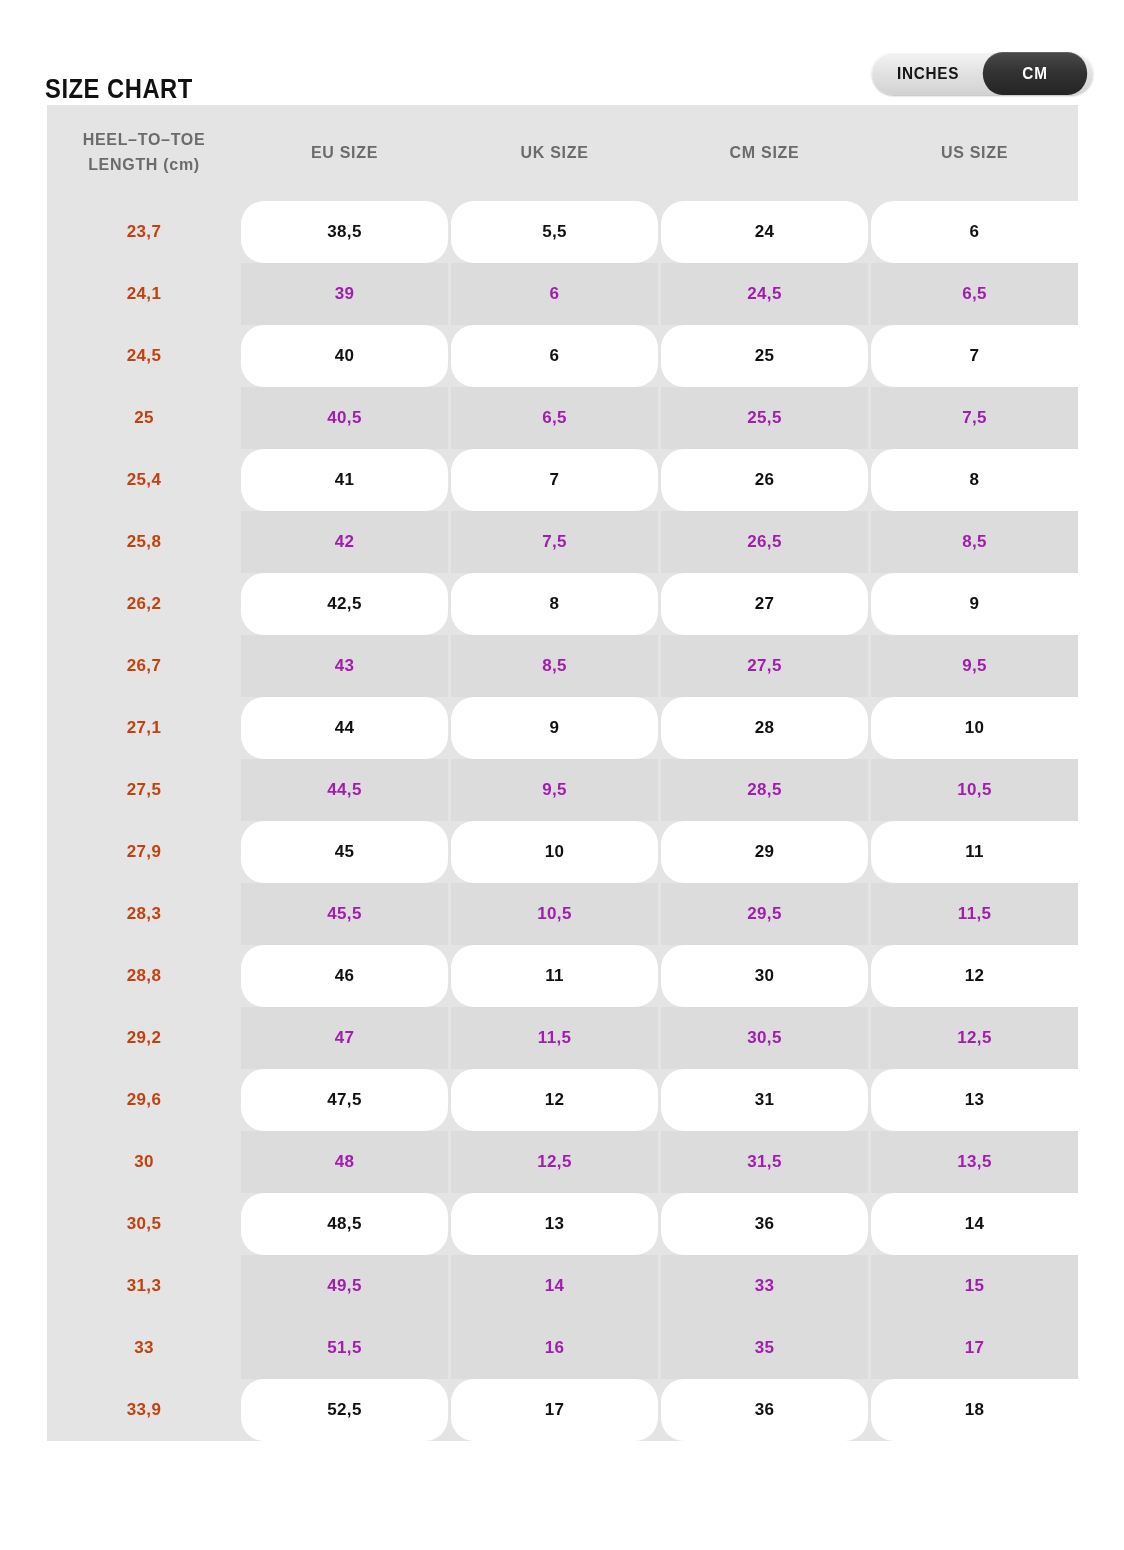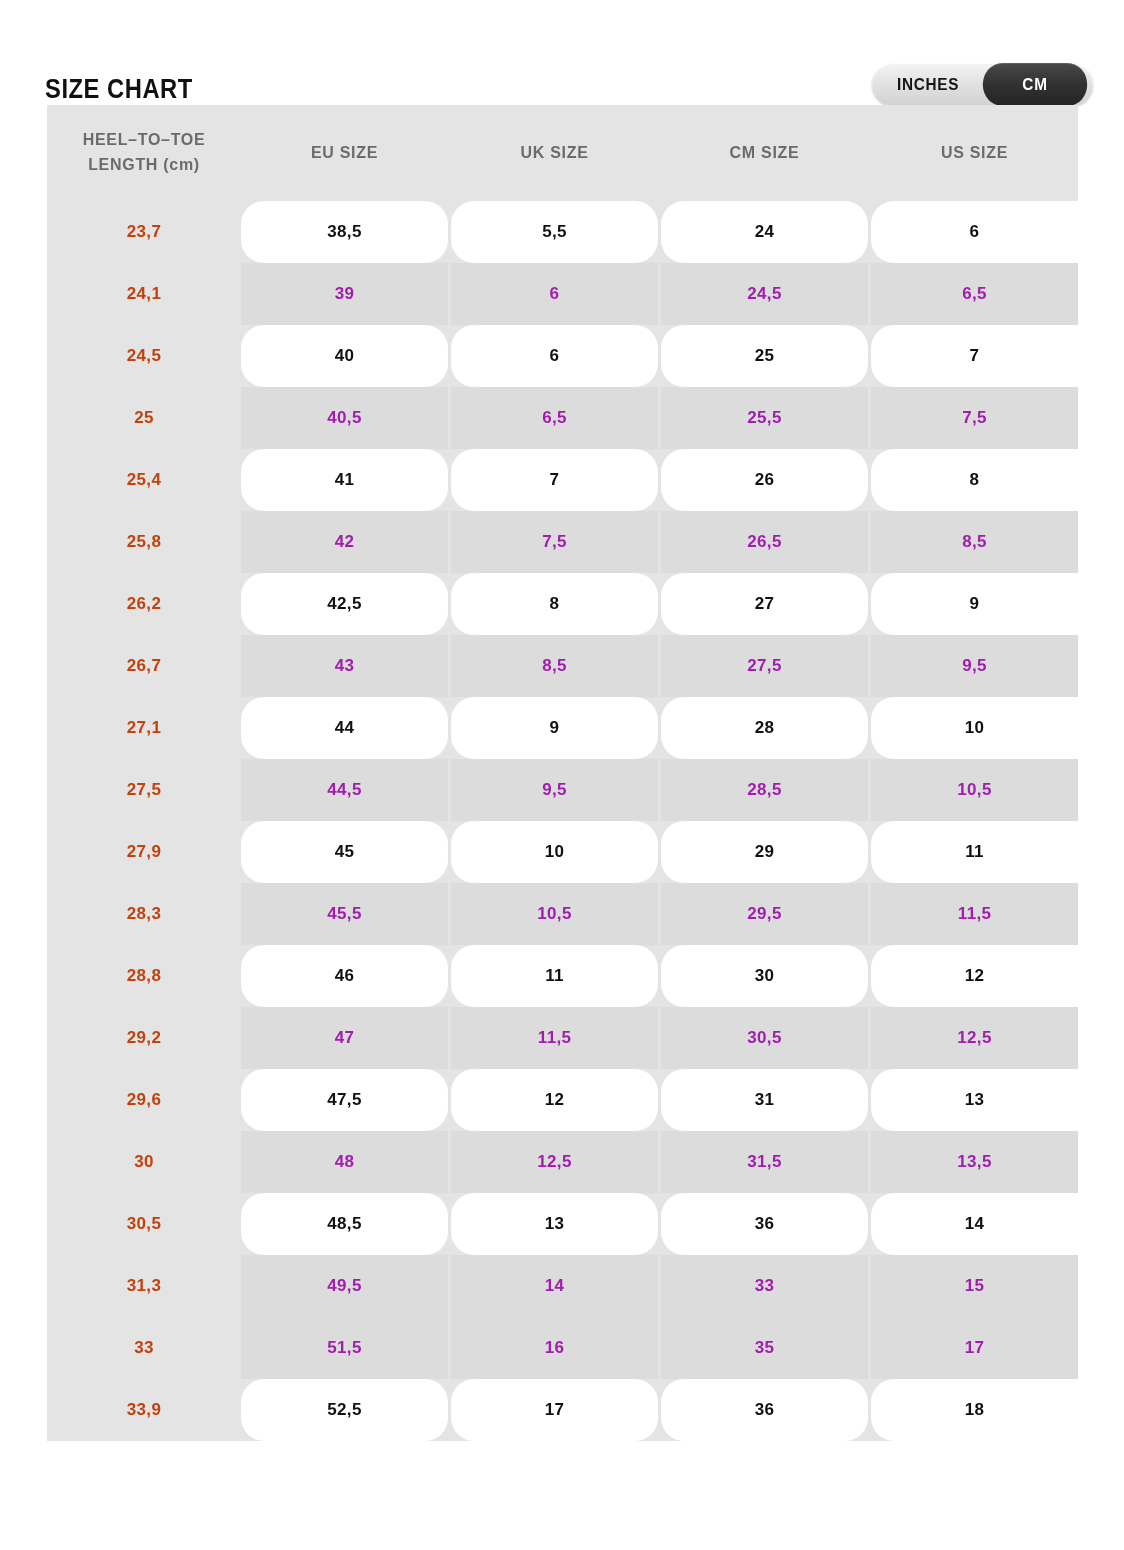--- a/index.html
+++ b/index.html
@@ -39,21 +39,21 @@
     color: #111111;
     transform: scaleX(0.88);
     transform-origin: left center;
     white-space: nowrap;
   }
 
   
   .unit-toggle {
     position: absolute;
     left: 872px;
-    top: 31px;
+    top: 20px;
     width: 221px;
     height: 43px;
     border-radius: 22px;
     background: linear-gradient(180deg, #f4f4f4 0%, #e2e2e2 48%, #d2d2d2 100%);
     box-shadow: 0 1px 2px rgba(0,0,0,0.28), inset 0 1px 0 #ffffff;
     overflow: hidden;
     cursor: pointer;
   }
 
   .toggle-opt {

